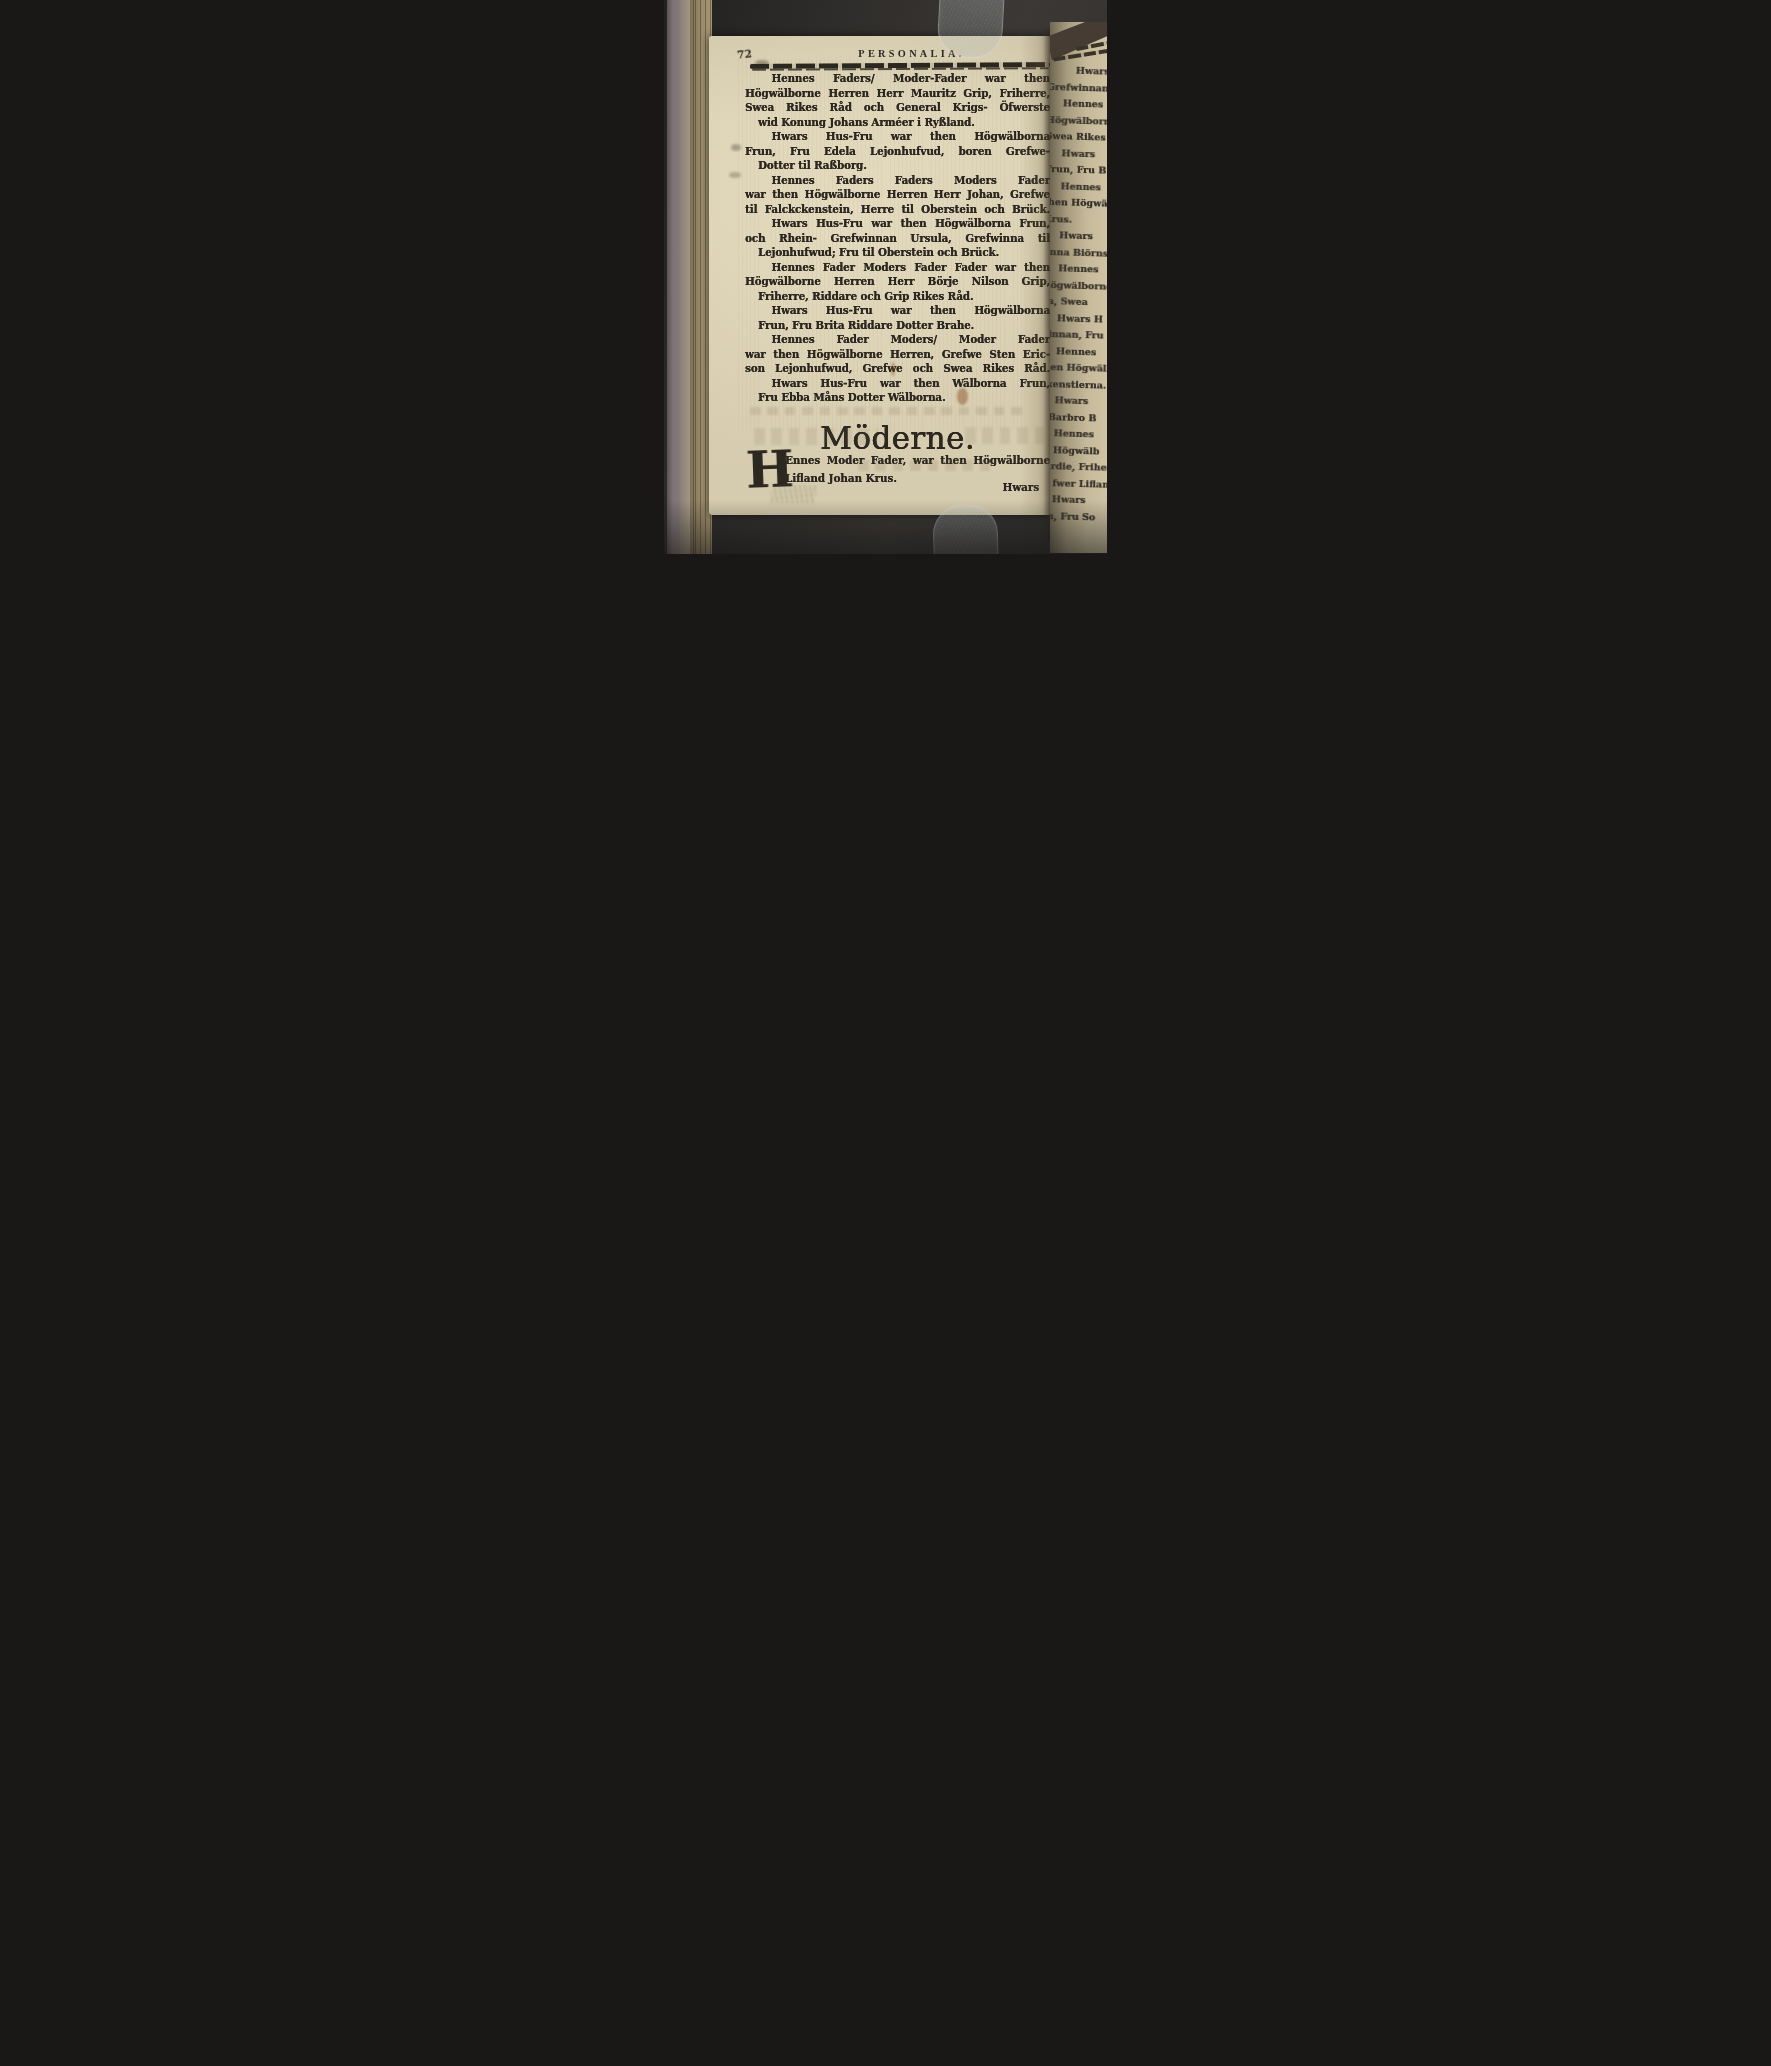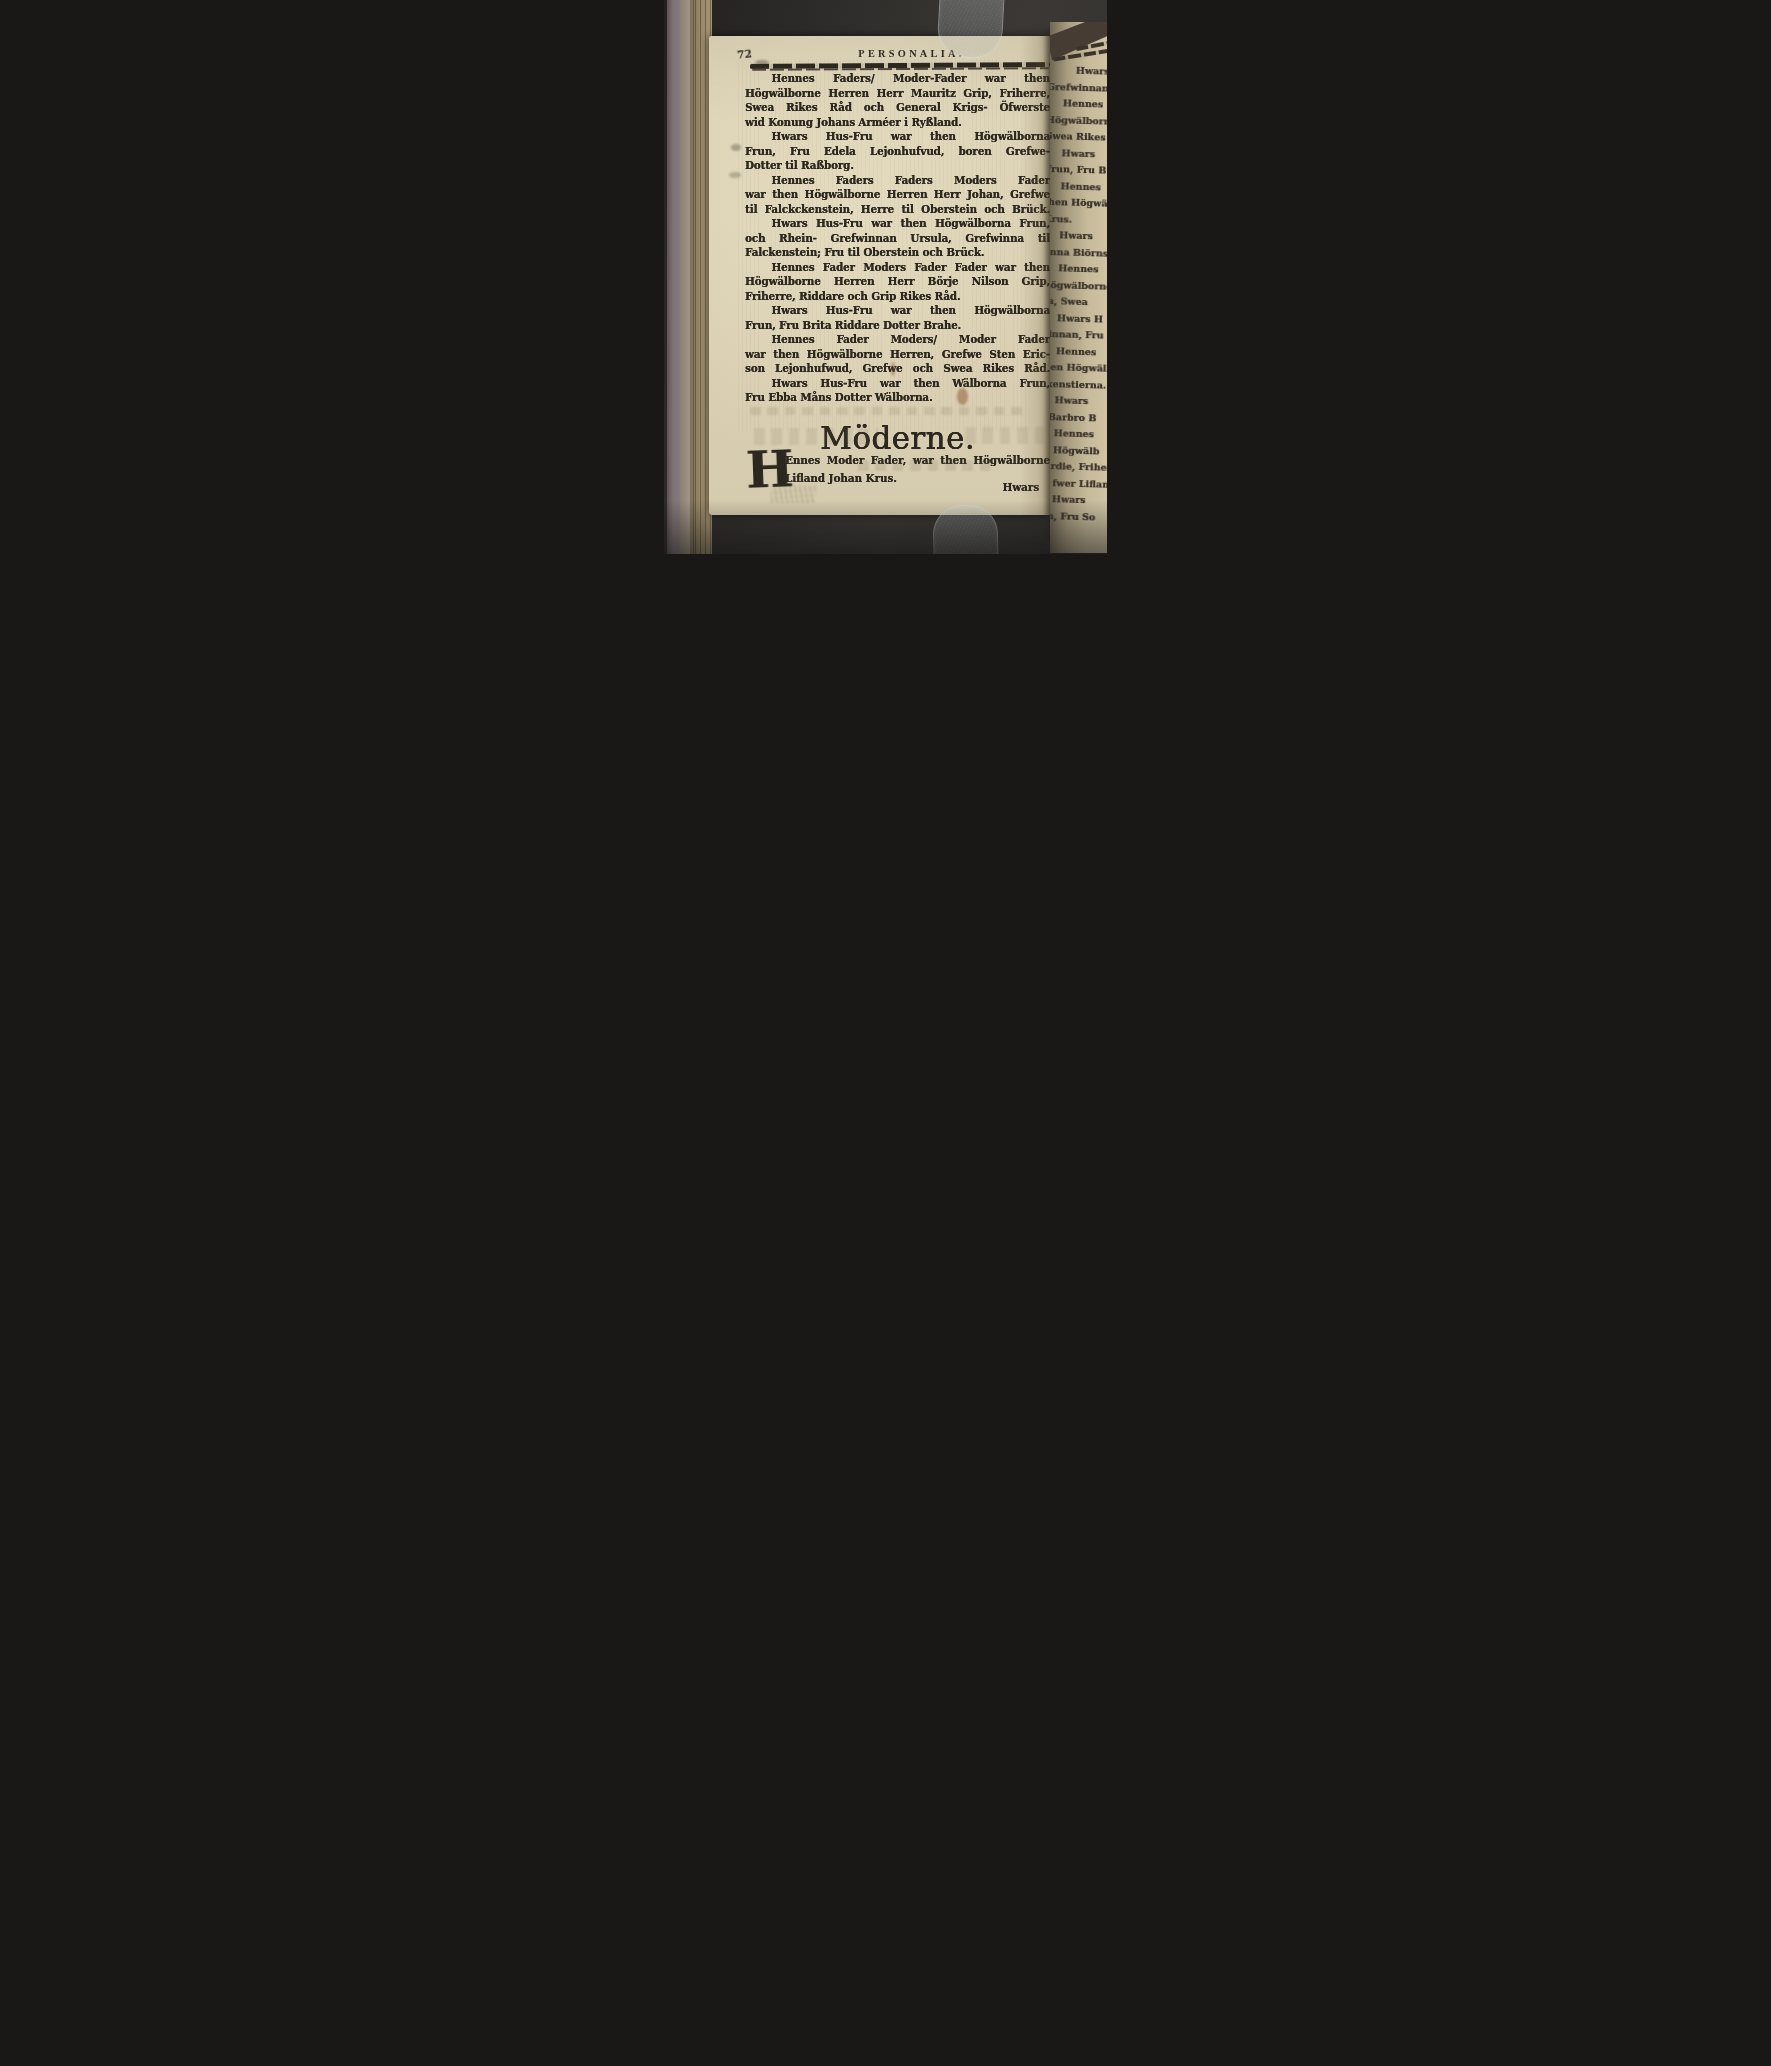--- a/index.html
+++ b/index.html
@@ -43,21 +43,21 @@
     background:repeating-linear-gradient(90deg,#2c2820 0 19px,rgba(44,40,32,.1) 19px 23px);}
   .header-rule2{position:absolute;left:43px;top:32px;width:297px;height:2.1px;
     transform:rotate(-.3deg);border-radius:1.2px;filter:blur(0.2px);opacity:.8;
     background:repeating-linear-gradient(90deg,#2c2820 0 14px,rgba(44,40,32,.08) 14px 18px);}
   
   .textblock{position:absolute;left:36px;top:35px;width:305px;}
   .tl{height:14.5px;line-height:14.5px;font-size:10.3px;font-weight:700;letter-spacing:-0.1px;
     white-space:nowrap;overflow:visible;filter:blur(0.1px);
     text-shadow:0.2px 0 0 currentColor;}
   .j{text-align:justify;text-align-last:justify;white-space:normal;}
-  .l{text-align:left;}
+  .l{text-align:left;margin-left:13px;}
   .ind{text-indent:26.4px;}
   .section-heading{position:absolute;left:36px;top:384px;width:305px;text-align:center;
     font-size:31px;font-weight:400;letter-spacing:0.4px;filter:blur(0.1px);
     text-shadow:0.4px 0 0 currentColor, 0 0.4px 0 currentColor;}
   .final-para{position:absolute;left:36px;top:415px;width:305px;}
   .dropcap{position:absolute;left:0.8px;top:-3.3px;font-size:50px;line-height:43px;font-weight:700;
     transform:rotate(-2deg);filter:blur(0.2px);text-shadow:0.4px 0 0 currentColor;}
   .fp-line{margin-left:40px;height:18px;line-height:18px;font-size:10.3px;font-weight:700;
     filter:blur(0.1px);text-shadow:0.2px 0 0 currentColor;}
   .catchword{position:absolute;left:36px;top:445px;width:294px;text-align:right;
@@ -128,21 +128,21 @@
       <div class="tl j">Swea Rikes Råd och General Krigs- Öfwerste</div>
       <div class="tl l">wid Konung Johans Arméer i Ryßland.</div>
       <div class="tl j ind">Hwars Hus-Fru war then Högwälborna</div>
       <div class="tl j">Frun, Fru Edela Lejonhufvud, boren Grefwe-</div>
       <div class="tl l">Dotter til Raßborg.</div>
       <div class="tl j ind">Hennes Faders Faders Moders Fader</div>
       <div class="tl j">war then Högwälborne Herren Herr Johan, Grefwe</div>
       <div class="tl j">til Falckckenstein, Herre til Oberstein och Brück.</div>
       <div class="tl j ind">Hwars Hus-Fru war then Högwälborna Frun,</div>
       <div class="tl j">och Rhein- Grefwinnan Ursula, Grefwinna til</div>
-      <div class="tl l">Falckenstein; Fru til Oberstein och Brück.</div>
+      <div class="tl l">Lejonhufwud; Fru til Oberstein och Brück.</div>
       <div class="tl j ind">Hennes Fader Moders Fader Fader war then</div>
       <div class="tl j">Högwälborne Herren Herr Börje Nilson Grip,</div>
       <div class="tl l">Friherre, Riddare och Grip Rikes Råd.</div>
       <div class="tl j ind">Hwars Hus-Fru war then Högwälborna</div>
       <div class="tl l">Frun, Fru Brita Riddare Dotter Brahe.</div>
       <div class="tl j ind">Hennes Fader Moders/ Moder Fader</div>
       <div class="tl j">war then Högwälborne Herren, Grefwe Sten Eric-</div>
       <div class="tl j">son Lejonhufwud, Grefwe och Swea Rikes Råd.</div>
       <div class="tl j ind">Hwars Hus-Fru war then Wälborna Frun,</div>
       <div class="tl l">Fru Ebba Måns Dotter Wälborna.</div>

